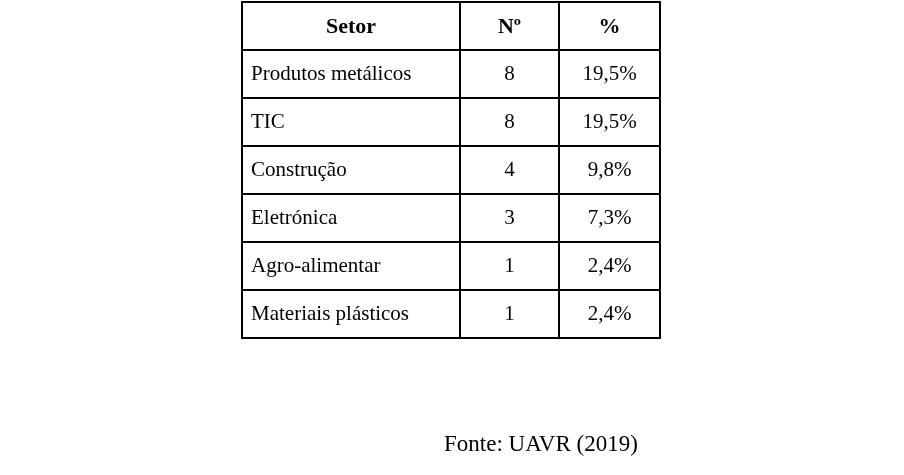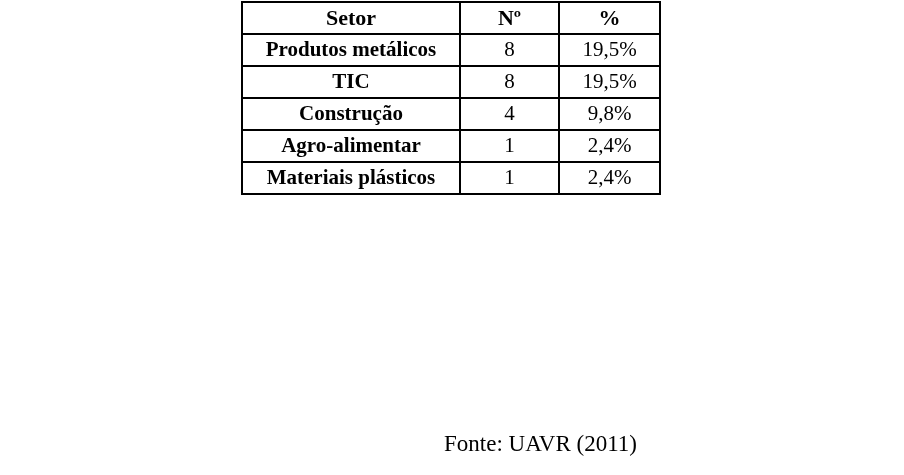--- a/index.html
+++ b/index.html
@@ -21,36 +21,35 @@
     left: 241px;
     top: 1px;
     border-collapse: collapse;
     table-layout: fixed;
     width: 418px;
   }
   table.sector-table th,
   table.sector-table td {
     border: 2px solid #000000;
     height: 30px;
-    padding: 0;
+    padding: 8px;
     font-size: 21px;
     line-height: 1.1;
     overflow: hidden;
     white-space: nowrap;
     margin-left: 9px;
   }
   table.sector-table th {
     font-weight: bold;
     font-size: 22px;
     text-align: center;
   }
   td.cell-setor {
-    text-align: center;
+    text-align: left;
     padding-left: 7px;
-    font-weight: bold;
   }
   td.cell-n, td.cell-pct {
     text-align: center;
   }
   .caption {
     position: absolute;
     left: 444px;
     top: 431px;
     font-size: 23px;
     color: #000000;
@@ -84,27 +83,32 @@
         <td class="cell-setor">TIC</td>
         <td class="cell-n">8</td>
         <td class="cell-pct">19,5%</td>
       </tr>
       <tr>
         <td class="cell-setor">Construção</td>
         <td class="cell-n">4</td>
         <td class="cell-pct">9,8%</td>
       </tr>
       <tr>
+        <td class="cell-setor">Eletrónica</td>
+        <td class="cell-n">3</td>
+        <td class="cell-pct">7,3%</td>
+      </tr>
+      <tr>
         <td class="cell-setor">Agro-alimentar</td>
         <td class="cell-n">1</td>
         <td class="cell-pct">2,4%</td>
       </tr>
       <tr>
         <td class="cell-setor">Materiais plásticos</td>
         <td class="cell-n">1</td>
         <td class="cell-pct">2,4%</td>
       </tr>
     </tbody>
   </table>
 
-  <div class="caption">Fonte: UAVR (2011)</div>
+  <div class="caption">Fonte: UAVR (2019)</div>
 
 </div>
 
 </body></html>

